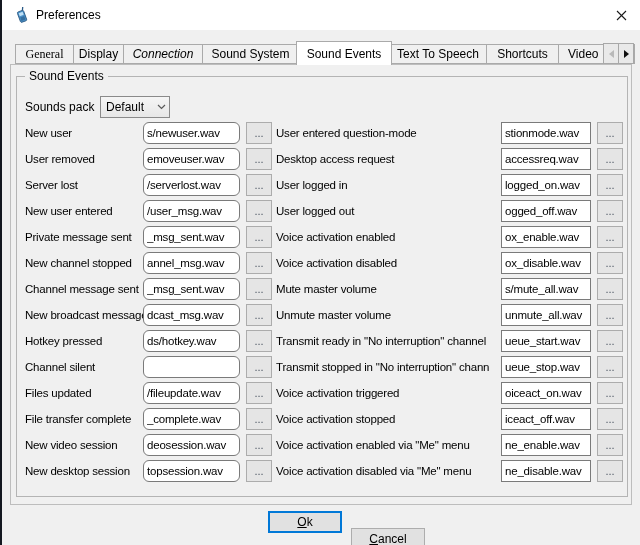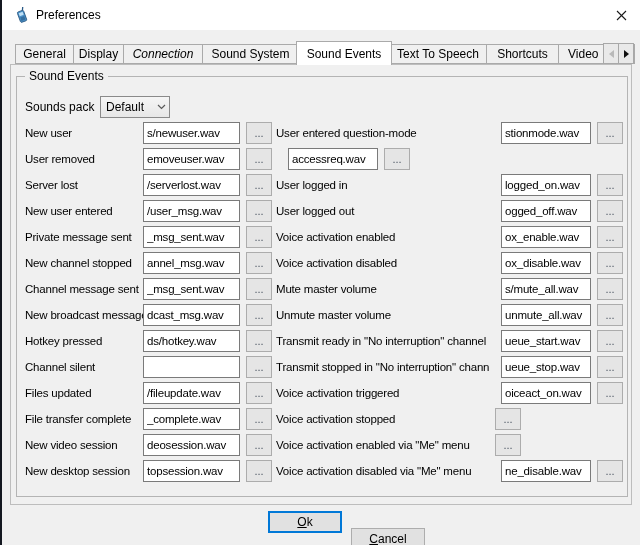--- a/index.html
+++ b/index.html
@@ -13,21 +13,21 @@
   .win-title{position:absolute;left:34px;top:0;height:30px;line-height:30px;
              font-size:12px;color:#000;}
   .close-btn{position:absolute;right:0;top:0;width:38px;height:30px;
              display:flex;align-items:center;justify-content:center;cursor:default;}
   
   .tabbar{position:absolute;left:13px;top:41px;height:24px;display:flex;
           align-items:flex-end;z-index:2;}
   .tab{box-sizing:border-box;height:20px;margin-bottom:1px;background:#f0f0f0;
        border:1px solid #aaaaaa;margin-left:-1px;display:flex;align-items:center;
        justify-content:center;font-size:12px;color:#000;white-space:nowrap;overflow:hidden;}
-  .tab:first-child{margin-left:0;}
+  .tab:first-child{margin-left:0;font-family:Liberation Serif, serif;}
   .tab:nth-child(1){width:59px;}
   .tab:nth-child(2){width:51px;}
   .tab:nth-child(3){width:80px;font-style:italic;}
   .tab:nth-child(4){width:97px;}
   .tab:nth-child(5){width:92px;}
   .tab:nth-child(6){width:98px;}
   .tab:nth-child(7){width:73px;}
   .tab:nth-child(8){width:77px;justify-content:flex-start;padding-left:9px;}
   .tab.active{height:24px;margin-bottom:0;width:96px !important;margin-left:-3px;
               margin-right:-2px;background:#ffffff;border-bottom:none;z-index:3;}
@@ -60,21 +60,21 @@
   #rows-left{left:8px;}
   #rows-right{left:259px;}
   .ev-row{display:flex;align-items:center;height:22px;margin-bottom:4px;}
   .row-label{font-size:11.5px;letter-spacing:-0.2px;color:#000;white-space:nowrap;
              overflow:hidden;}
   #rows-left .row-label{width:118px;}
   #rows-right .row-label{width:213px;}
   .row-input{box-sizing:border-box;height:22px;border:1px solid #7a7a7a;
              background:#fff;font-family:"Liberation Sans",sans-serif;
              font-size:11.5px;letter-spacing:-0.2px;padding:0 3px;color:#000;}
-  #rows-left .row-input{width:97px;}
+  #rows-left .row-input{width:97px;border-radius:6px;}
   #rows-right .row-input{width:90px;margin-left:12px;}
   .browse-btn{box-sizing:border-box;width:26px;height:22px;margin-left:6px;
               background:#e5e5e5;border:1px solid #acacac;font-size:11px;
               color:#4c5663;display:flex;align-items:center;justify-content:center;
               line-height:10px;}
   
   .btn{position:absolute;top:511px;width:74px;height:22px;box-sizing:border-box;
        background:#e1e1e1;border:1px solid #adadad;font-size:12px;color:#000;
        display:flex;align-items:center;justify-content:center;
        font-family:"Liberation Sans",sans-serif;}
@@ -272,20 +272,21 @@
     <div class="col" id="rows-right">
   <div class="ev-row">
     <span class="row-label">User entered question-mode</span>
     <input class="row-input" type="text" value="stionmode.wav" style="">
     <button class="browse-btn">
       <span>...</span>
     </button>
   </div>
 
   <div class="ev-row">
+    <span class="row-label">Desktop access request</span>
     <input class="row-input" type="text" value="accessreq.wav" style="">
     <button class="browse-btn">
       <span>...</span>
     </button>
   </div>
 
   <div class="ev-row">
     <span class="row-label">User logged in</span>
     <input class="row-input" type="text" value="logged_on.wav" style="">
     <button class="browse-btn">
@@ -352,27 +353,29 @@
   <div class="ev-row">
     <span class="row-label">Voice activation triggered</span>
     <input class="row-input" type="text" value="oiceact_on.wav" style="">
     <button class="browse-btn">
       <span>...</span>
     </button>
   </div>
 
   <div class="ev-row">
     <span class="row-label">Voice activation stopped</span>
+    <input class="row-input" type="text" value="iceact_off.wav" style="">
     <button class="browse-btn">
       <span>...</span>
     </button>
   </div>
 
   <div class="ev-row">
     <span class="row-label">Voice activation enabled via "Me" menu</span>
+    <input class="row-input" type="text" value="ne_enable.wav" style="">
     <button class="browse-btn">
       <span>...</span>
     </button>
   </div>
 
   <div class="ev-row">
     <span class="row-label">Voice activation disabled via "Me" menu</span>
     <input class="row-input" type="text" value="ne_disable.wav" style="">
     <button class="browse-btn">
       <span>...</span>

